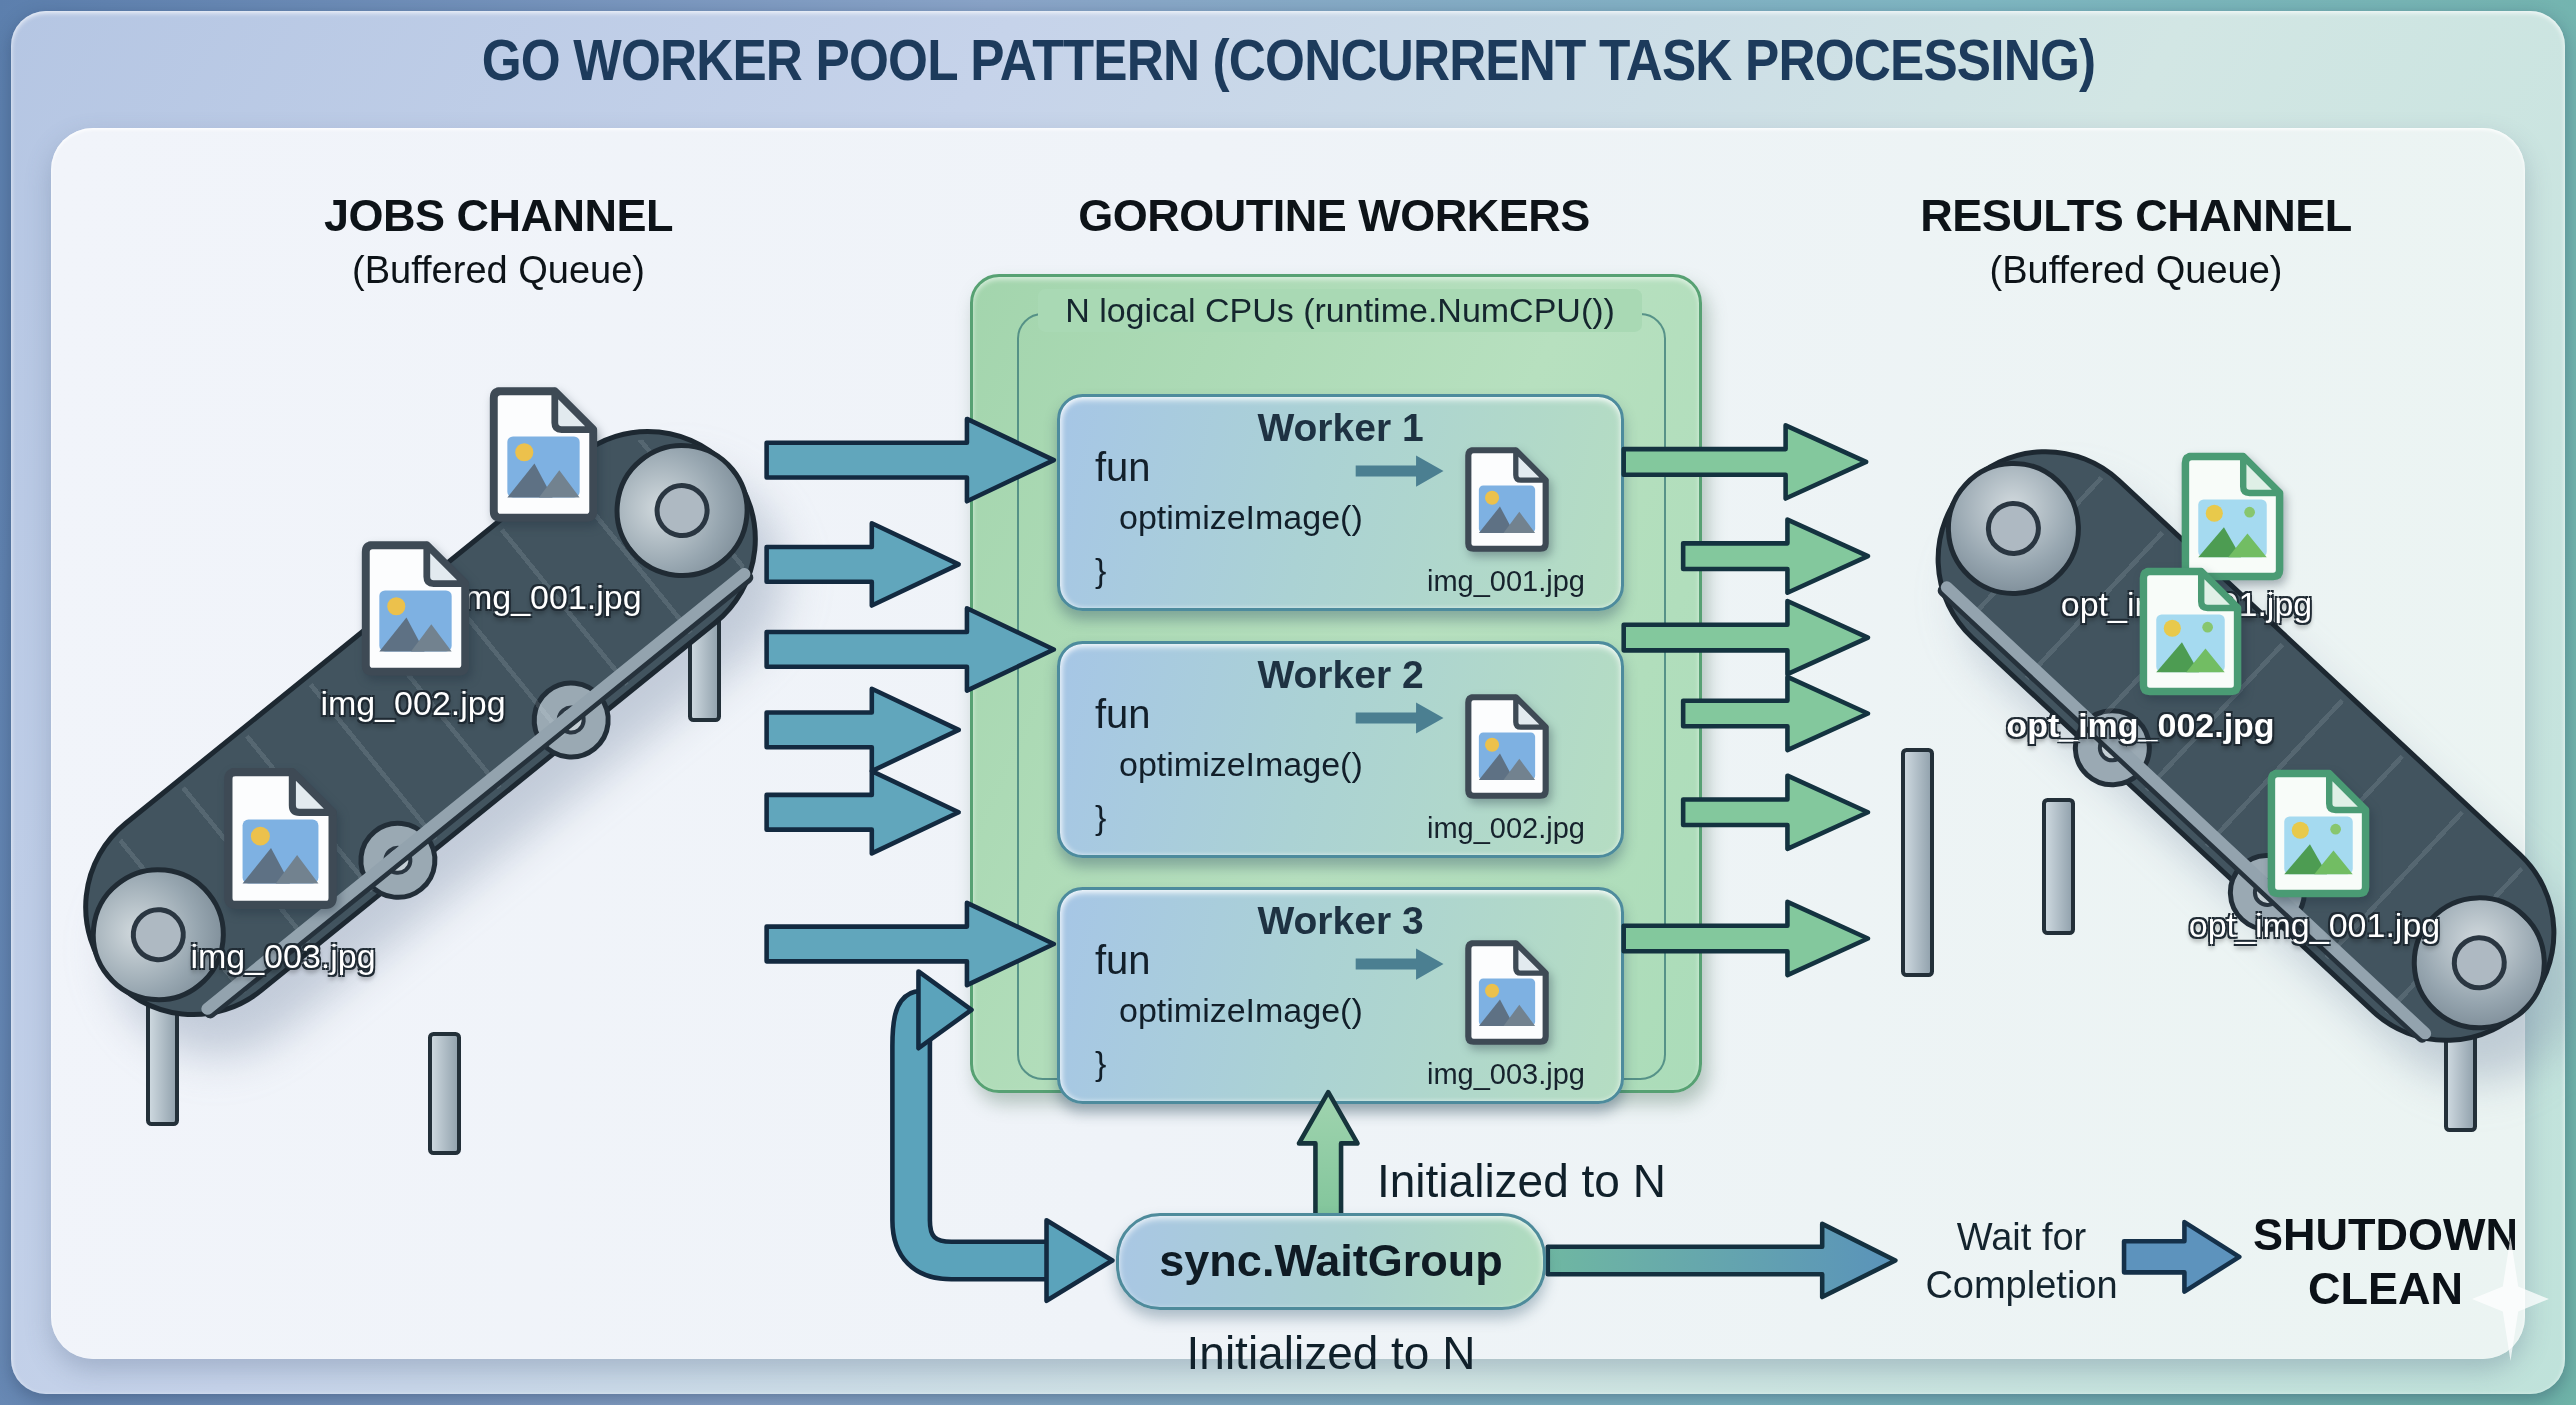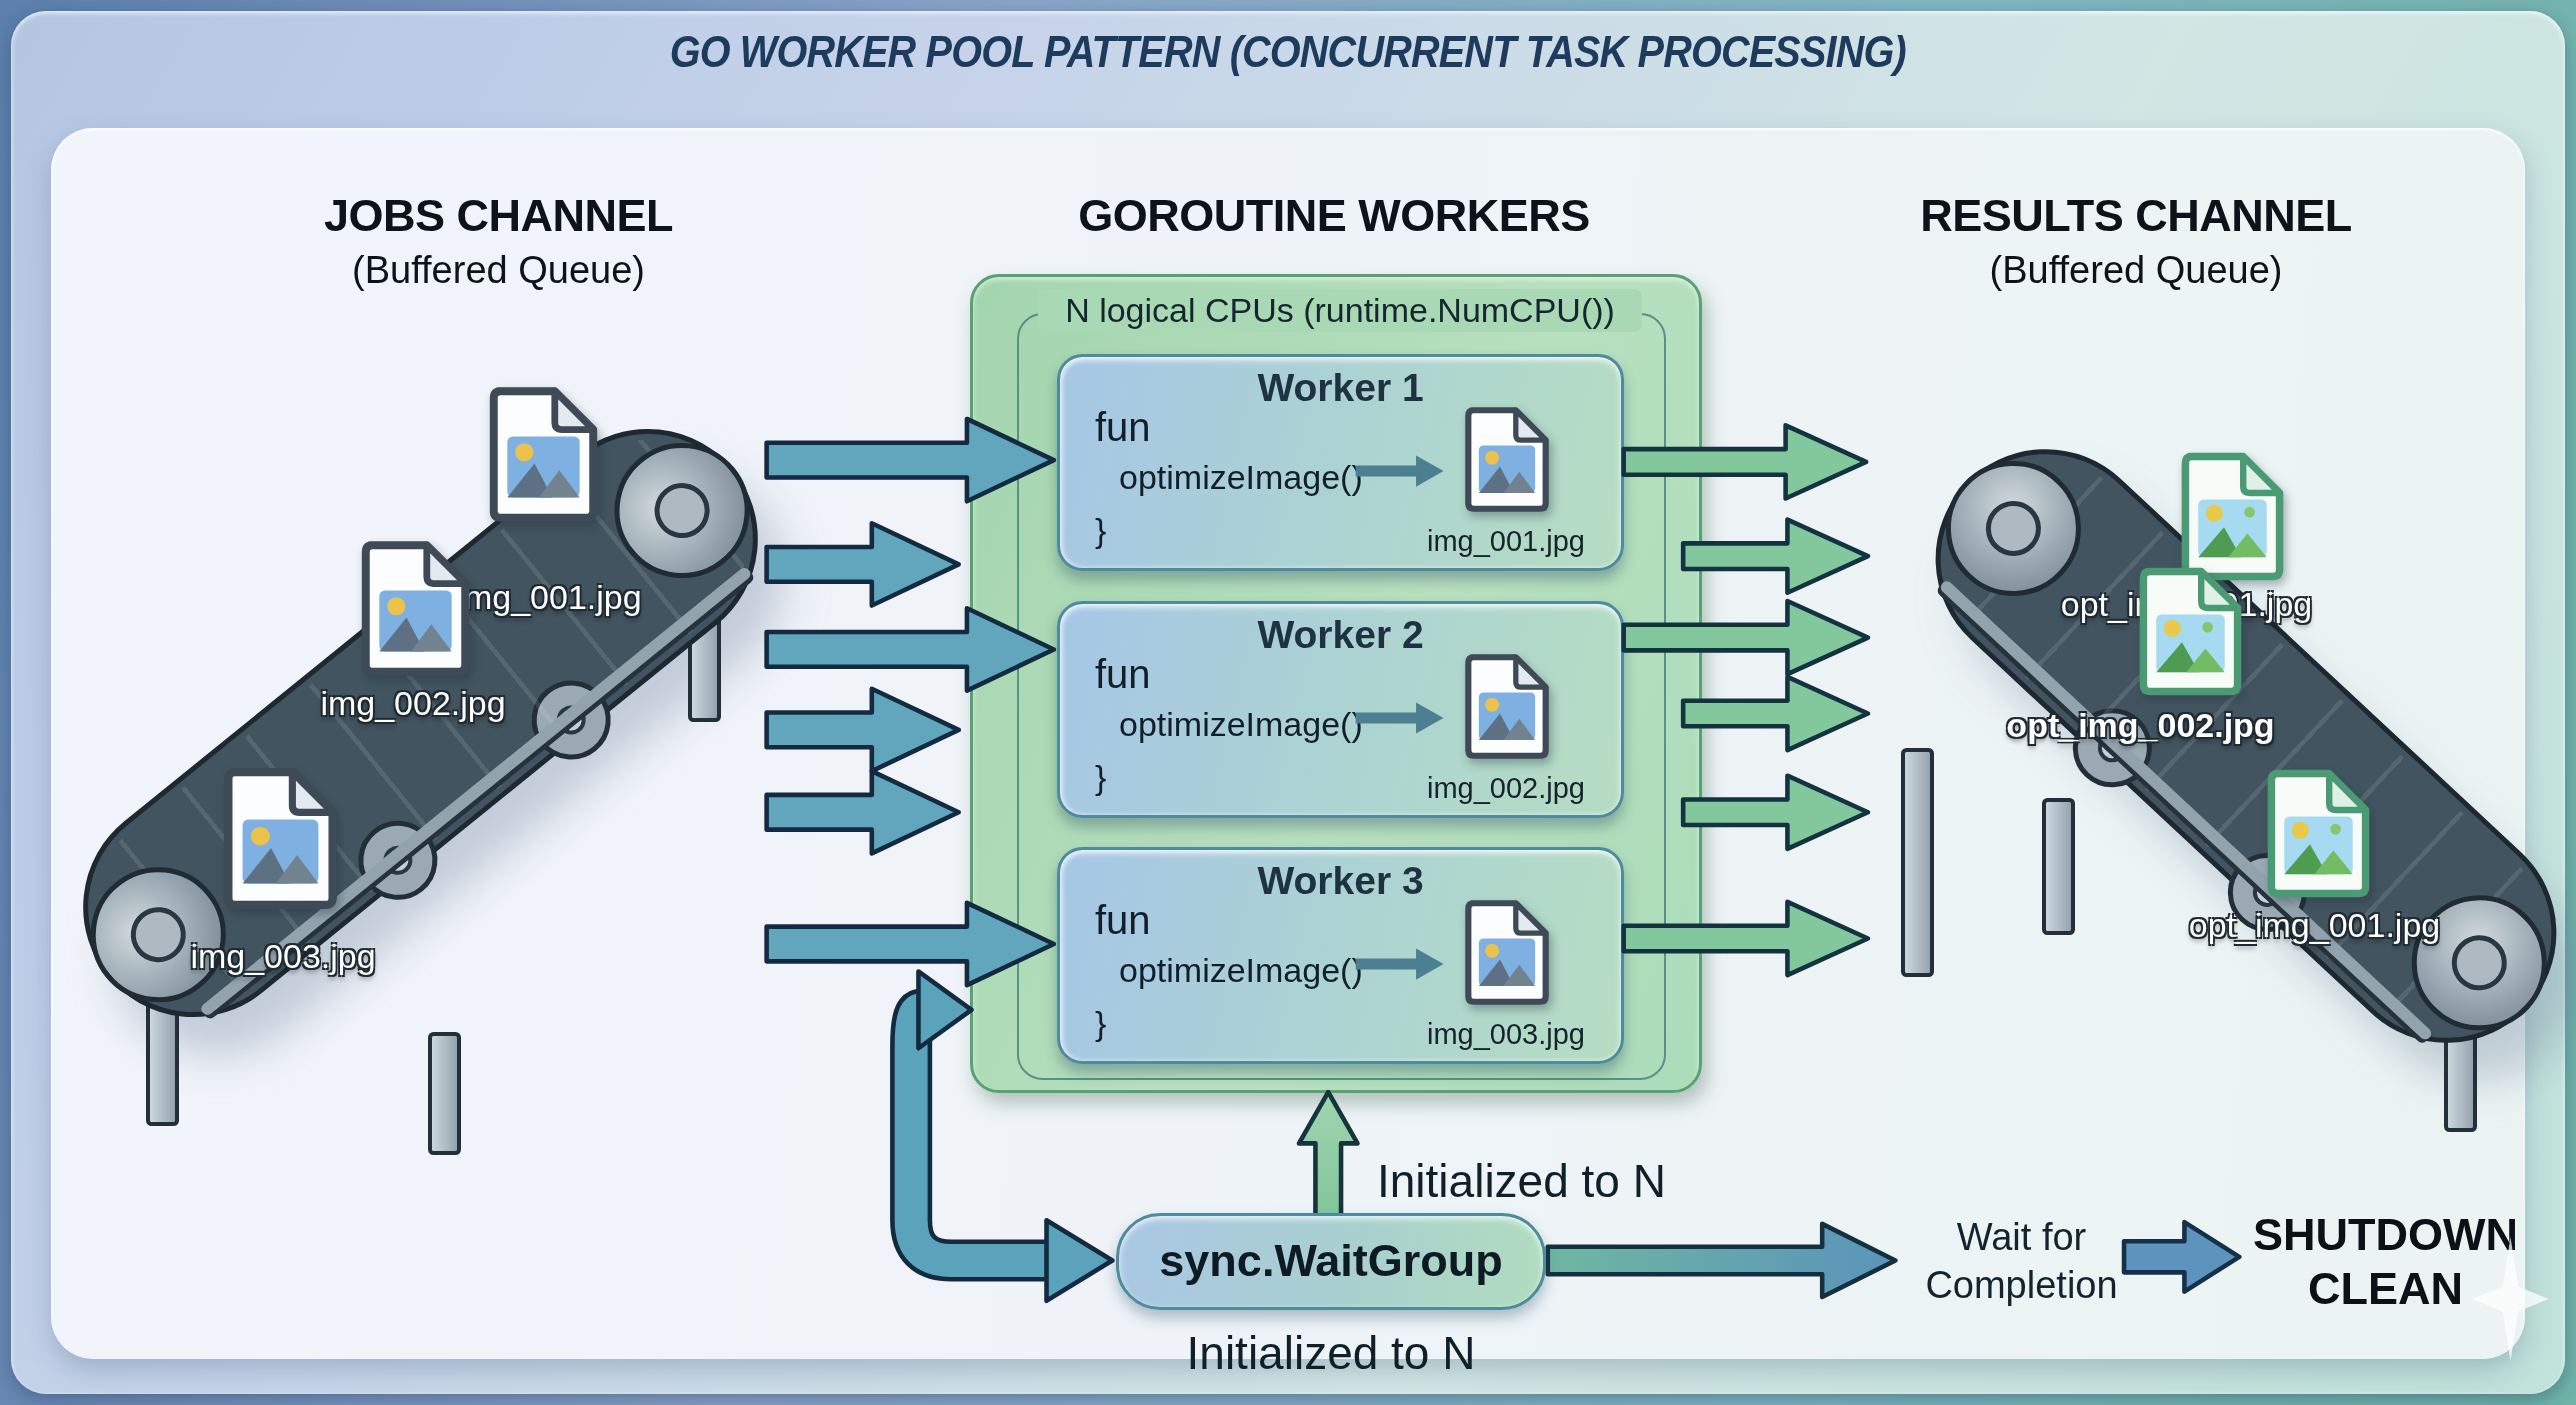--- a/index.html
+++ b/index.html
@@ -9,21 +9,21 @@
     font-family:"Liberation Sans","DejaVu Sans",sans-serif;
     background:linear-gradient(100deg,#5c7fad 0%,#8aa4c8 35%,#7fb7c2 70%,#6fb3a8 100%);
   }
   .outer-panel{
     position:absolute;left:11px;top:11px;right:11px;bottom:11px;border-radius:35px;
     background:linear-gradient(120deg,#b5c6e3 0%,#c6d3ea 30%,#d2e6e4 65%,#bfe2da 100%);
     box-shadow:inset 0 1.8px 5.5px rgba(255,255,255,.8), 0 5.5px 16.5px rgba(30,50,80,.35);
   }
   .diagram-title{
     position:absolute;left:0;top:27.4px;width:100%;text-align:center;
-    font-size:44px;font-weight:bold;letter-spacing:-0.9px;color:#1d3b5c;font-style:italic;
+    font-size:57px;font-weight:bold;letter-spacing:-0.9px;color:#1d3b5c;
   }
   .diagram-title span{display:inline-block;transform:scaleX(.9);}
   .inner-panel{
     position:absolute;left:51px;top:128px;width:2474px;height:1231px;border-radius:42px;
     background:linear-gradient(95deg,#f1f4fa 0%,#eff3f8 45%,#ebf4f2 100%);
     box-shadow:0 11px 25.6px rgba(80,100,130,.30), inset 0 1.8px 3.7px rgba(255,255,255,.9);
   }
   .col-header{position:absolute;text-align:center;color:#0d1318;}
   .col-header .main{font-size:45px;font-weight:bold;letter-spacing:-0.5px;}
   .col-header .sub{font-size:38px;font-weight:normal;margin-top:7.3px;}
@@ -50,21 +50,21 @@
   .pool-container{position:absolute;left:970px;top:274px;width:732px;height:819px;border-radius:29px;
     background:linear-gradient(115deg,#a3d5ad 0%,#b7e0bf 55%,#abdcb9 100%);
     border:3.7px solid #57a173;box-shadow:5.5px 11px 18.3px rgba(70,110,85,.35), inset 0 2.7px 5.5px rgba(255,255,255,.55);}
   .pool-bracket{position:absolute;left:1017px;top:313px;width:649px;height:767px;border-radius:25.6px;
     border:2.7px solid #47857f;opacity:.85;}
   .cpu-label{position:absolute;left:1038px;top:289px;width:604px;text-align:center;font-size:34px;color:#15262e;
     background:#a9d9b4;border-radius:7.3px;padding:1.8px 0;}
   .worker-box{position:absolute;left:1057px;width:567px;height:217px;border-radius:25.6px;
     background:linear-gradient(103deg,#a6c6e6 0%,#abd2d4 45%,#b5ddc2 100%);
     border:3.7px solid #4d8b9d;
-    box-shadow:0 8.2px 12.8px rgba(40,70,95,.35), inset 0 2.7px 6.4px rgba(255,255,255,.85), inset 2.7px 0 5.5px rgba(255,255,255,.4);}
+    box-shadow:0 8.2px 12.8px rgba(40,70,95,.35), inset 0 2.7px 6.4px rgba(255,255,255,.85), inset 2.7px 0 5.5px rgba(255,255,255,.4);margin-top:40px;}
   .worker-box .w-title{position:absolute;left:0;top:9.1px;width:100%;text-align:center;font-size:39px;font-weight:bold;color:#1e3242;}
   .worker-box .w-code1{position:absolute;left:35px;top:48px;font-size:40px;color:#121f2a;}
   .worker-box .w-code2{position:absolute;left:59px;top:101px;font-size:34px;color:#121f2a;}
   .worker-box .w-code3{position:absolute;left:35px;top:154px;font-size:34px;color:#121f2a;}
   .worker-box .w-file-label{position:absolute;left:309px;top:168px;width:274px;text-align:center;font-size:29px;font-weight:500;color:#16222c;}
   
   .waitgroup-box{position:absolute;left:1116px;top:1213px;width:430px;height:97px;border-radius:44px;
     background:linear-gradient(95deg,#a9c7e4 0%,#a9d0cf 55%,#b0dcbe 100%);
     border:3.7px solid #4e8b9b;box-shadow:0 8.2px 13.7px rgba(50,85,110,.35), inset 0 2.7px 6.4px rgba(255,255,255,.8);
     text-align:center;line-height:90px;font-size:45px;font-weight:bold;color:#0f1b24;}

